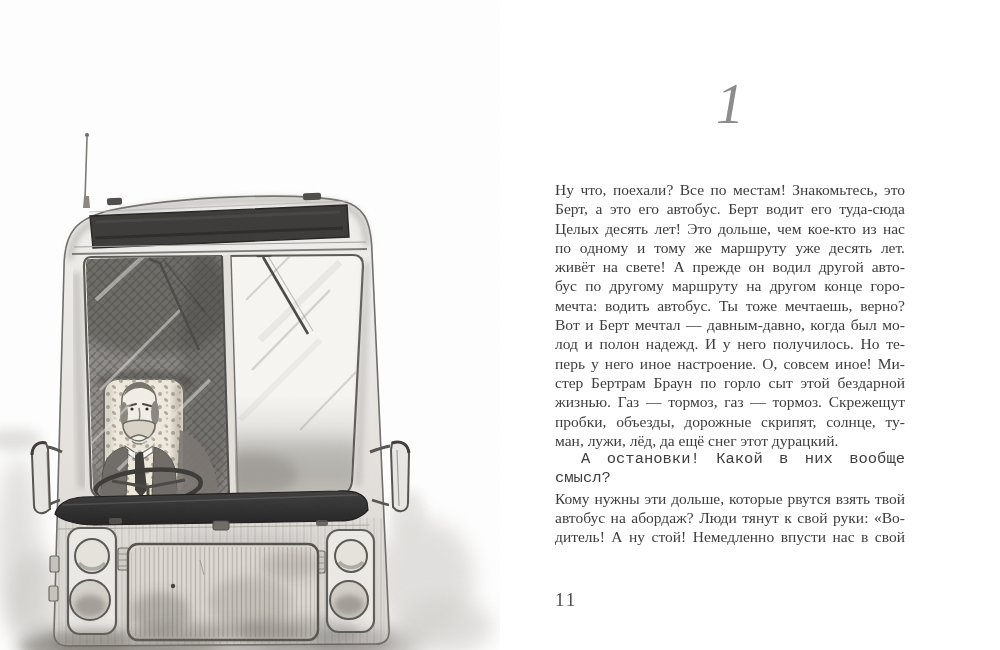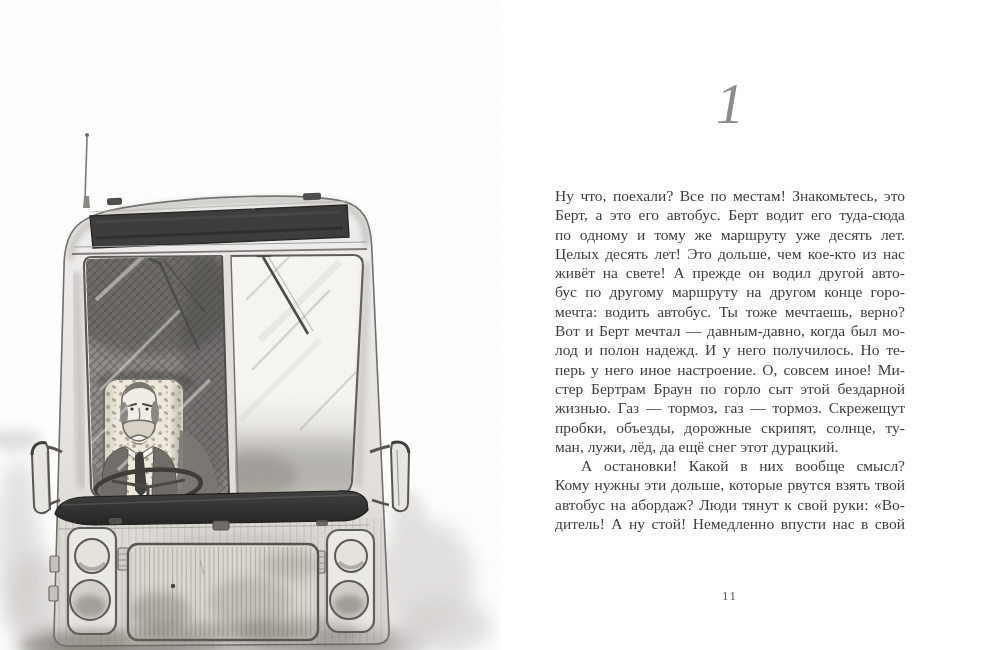--- a/index.html
+++ b/index.html
@@ -3,27 +3,27 @@
 <meta charset="utf-8">
 <style>
   html,body{margin:0;padding:0;background:#ffffff;}
   .spread{position:relative;width:1000px;height:650px;background:#ffffff;overflow:hidden;
           font-family:"Liberation Serif","DejaVu Serif",serif;}
   .left-page{position:absolute;left:0;top:0;width:500px;height:650px;}
   .left-page svg{display:block;}
   .right-page{position:absolute;left:555px;top:0;width:350px;height:650px;}
   .chapter-number{position:absolute;top:76px;left:0;width:100%;text-align:center;
                   font-style:italic;font-weight:400;font-size:56px;line-height:1;color:#8d8d8d;}
-  .text-block{position:absolute;top:186px;left:0;width:350px;font-size:15.5px;
+  .text-block{position:absolute;top:180px;left:0;width:350px;font-size:15.5px;
               line-height:19.3px;color:#3d3d3d;}
   .line{text-align:justify;text-align-last:justify;}
   .line.no-just{text-align-last:left;}
-  .line.indent{text-indent:26px;}
-  .page-number{position:absolute;top:589px;left:0;width:100%;text-align:center;
-               font-size:12px;color:#4f4f4f;letter-spacing:2px;}
+  .line.indent{text-indent:26px;font-family:Liberation Mono, monospace;}
+  .page-number{position:absolute;top:589px;left:0;width:100%;text-align:left;
+               font-size:19px;color:#4f4f4f;letter-spacing:2px;}
 </style>
 </head>
 <body>
 
 <div class="spread">
 
   <div class="left-page">
     <svg width="500" height="650" viewBox="0 0 500 650" role="img" aria-label="Graphite pencil drawing of the front of a city bus. The driver Bert — a balding man with a big moustache, white shirt and dark tie — sits in a floral-patterned high-back seat behind the left half of the split windshield, hands on the steering wheel. A dark destination board sits above the windshield, a radio antenna rises on the left, wing mirrors hang on both sides, and below are twin round headlights flanking a ribbed radiator grille, all fading into smudged pencil shadows.">
       <defs>
         <linearGradient id="bodyGrad" x1="0" y1="0" x2="0" y2="1">
@@ -262,22 +262,22 @@
       <rect width="500" height="650" filter="url(#paper)"></rect>
     </svg>
   </div>
 
   <div class="right-page">
     <div class="chapter-number">1</div>
     <div class="text-block">
         <div>
           <div class="line">Ну что, поехали? Все по местам! Знакомьтесь, это</div>
           <div class="line">Берт, а это его автобус. Берт водит его туда-сюда</div>
+          <div class="line">Целых десять лет! Это дольше, чем кое-кто из нас</div>
           <div class="line">по одному и тому же маршруту уже десять лет.</div>
-          <div class="line">Целых десять лет! Это дольше, чем кое-кто из нас</div>
           <div class="line">живёт на свете! А прежде он водил другой авто-</div>
           <div class="line">бус по другому маршруту на другом конце горо-</div>
           <div class="line">мечта: водить автобус. Ты тоже мечтаешь, верно?</div>
           <div class="line">Вот и Берт мечтал — давным-давно, когда был мо-</div>
           <div class="line">лод и полон надежд. И у него получилось. Но те-</div>
           <div class="line">перь у него иное настроение. О, совсем иное! Ми-</div>
           <div class="line">стер Бертрам Браун по горло сыт этой бездарной</div>
           <div class="line">жизнью. Газ — тормоз, газ — тормоз. Скрежещут</div>
           <div class="line">пробки, объезды, дорожные скрипят, солнце, ту-</div>
           <div class="line no-just">ман, лужи, лёд, да ещё снег этот дурацкий.</div>

